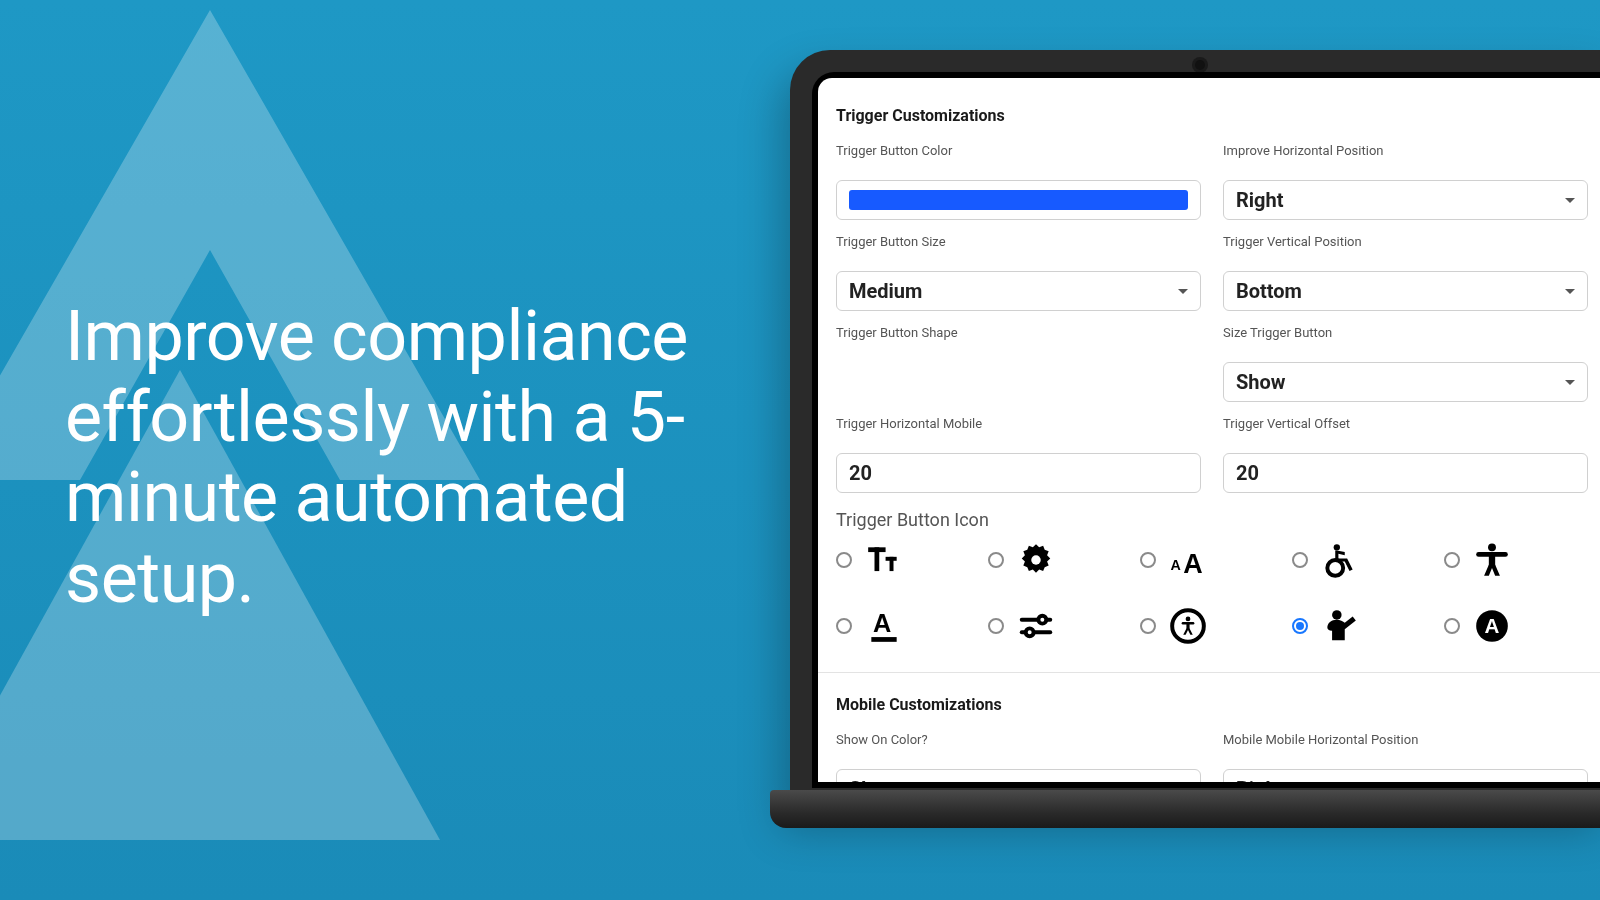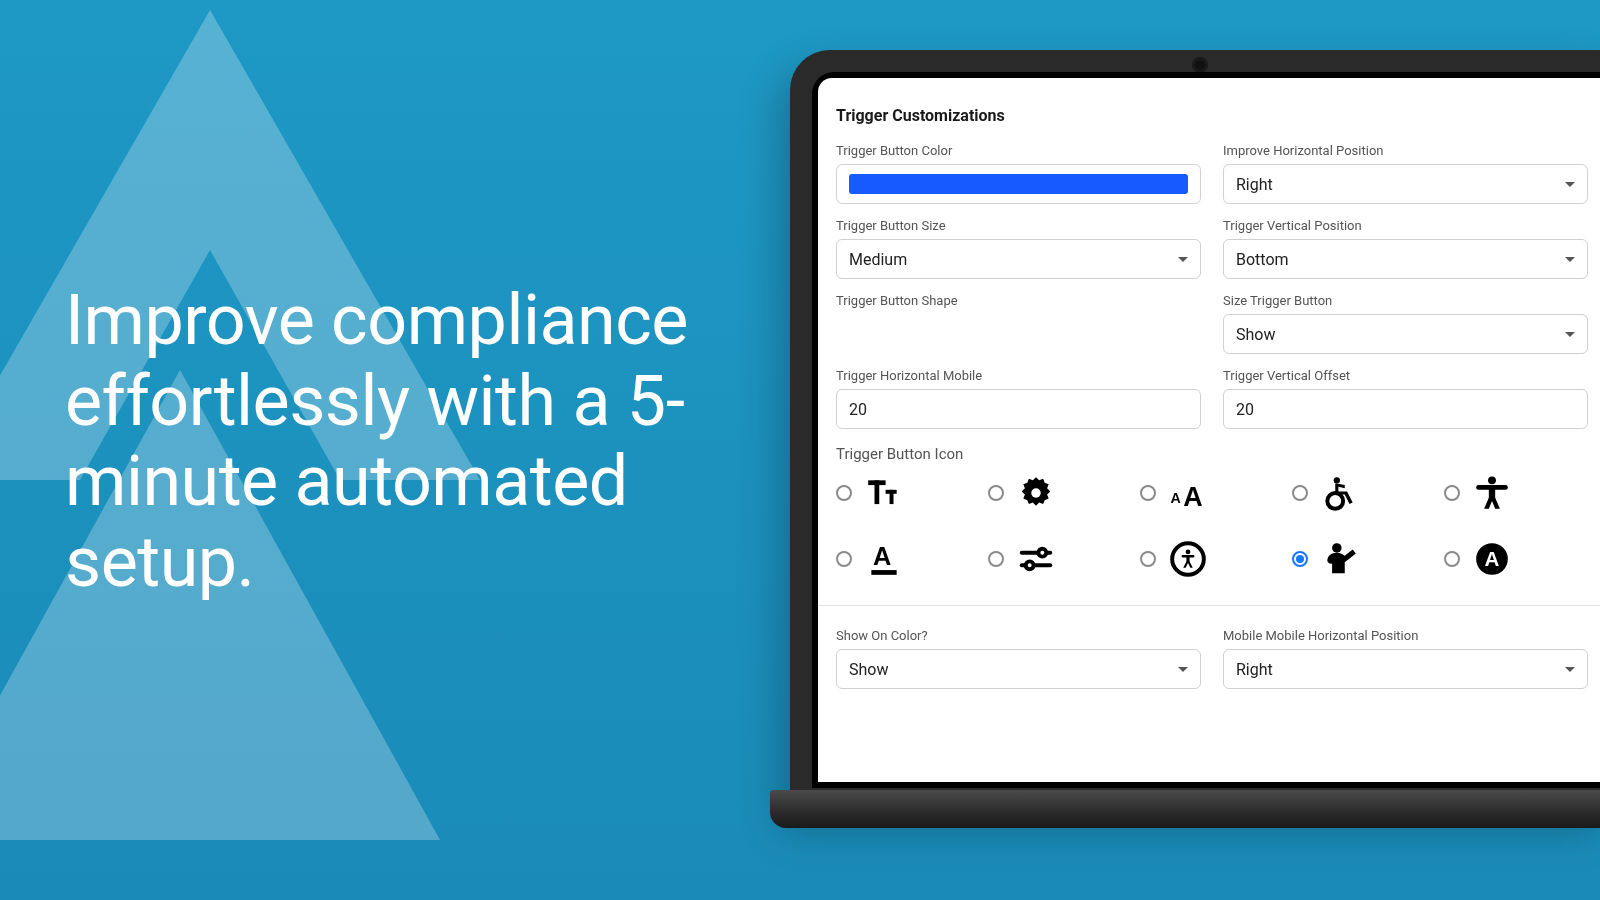--- a/index.html
+++ b/index.html
@@ -17,21 +17,21 @@
     left: -120px;
     top: -60px;
     width: 900px;
     height: 900px;
     opacity: 0.25;
     pointer-events: none;
   }
   .headline {
     position: absolute;
     left: 65px;
-    top: 280px;
+    top: 296px;
     width: 730px;
     color: #ffffff;
     font-size: 70px;
     line-height: 1.15;
     font-weight: 400;
     letter-spacing: -0.5px;
   }
   
   .laptop {
     position: absolute;
@@ -91,53 +91,54 @@
     font-weight: 700;
     color: #1a1a1a;
     margin-bottom: 18px;
   }
   .grid {
     display: grid;
     grid-template-columns: 1fr 1fr;
     column-gap: 22px;
     row-gap: 14px;
   }
-  .field { display: flex; flex-direction: column; gap: 6px; }
+  .field { display: flex; flex-direction: column; gap: 22px; }
   .label {
     font-size: 13px;
     color: #555;
   }
   .control {
     display: flex;
     align-items: center;
     justify-content: space-between;
     height: 40px;
     border: 1px solid #d0d0d0;
     border-radius: 6px;
     padding: 0 12px;
     background: #fff;
-    font-size: 16px;
+    font-size: 20px;
     color: #222;
     position: relative;
+    font-weight: bold;
   }
   .color-swatch {
     height: 20px;
     flex: 1;
     background: #175aff;
     border-radius: 3px;
   }
   .caret {
     width: 0; height: 0;
     border-left: 5px solid transparent;
     border-right: 5px solid transparent;
     border-top: 5px solid #555;
     margin-left: 10px;
   }
   .icons-label {
-    font-size: 15px;
+    font-size: 18px;
     color: #555;
     margin-top: 16px;
     margin-bottom: 10px;
   }
   .icon-grid {
     display: grid;
     grid-template-columns: repeat(5, 1fr);
     row-gap: 26px;
     column-gap: 18px;
     padding-right: 10px;
@@ -391,20 +392,21 @@
                     <circle cx="24" cy="24" r="20" fill="#000"></circle>
                     <text x="24" y="33" font-size="26" font-weight="900" font-family="Arial" fill="#fff" text-anchor="middle">A</text>
                   </svg>
               </span>
             </div>
 
           </div>
 
           <div class="divider"></div>
 
+          <div class="section-title">Mobile Customizations</div>
 
           <div class="grid">
             <div class="field">
               <div class="label">Show On Color?</div>
               <div class="control">
                 <span>Show</span>
                 <span class="caret"></span>
               </div>
             </div>
             <div class="field">

